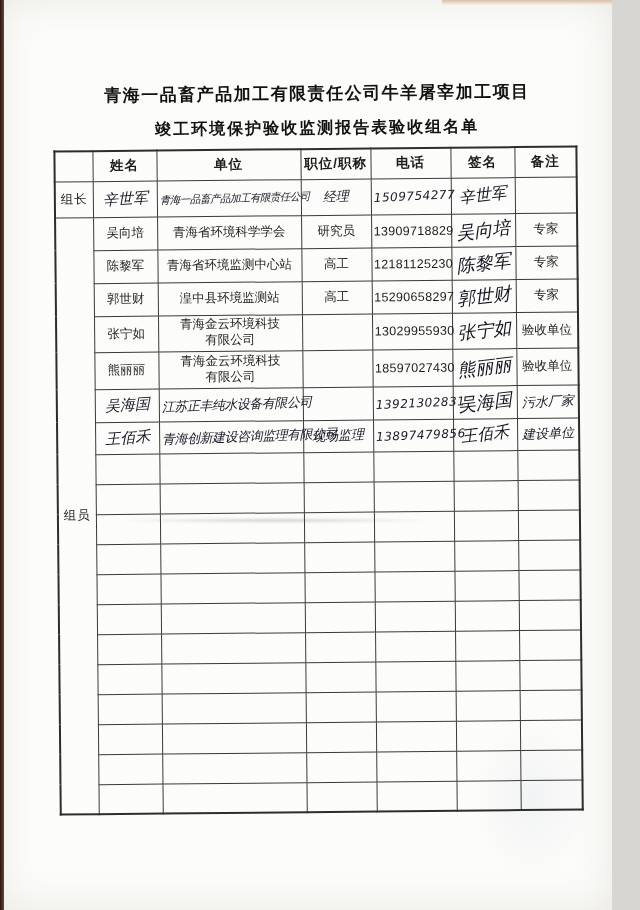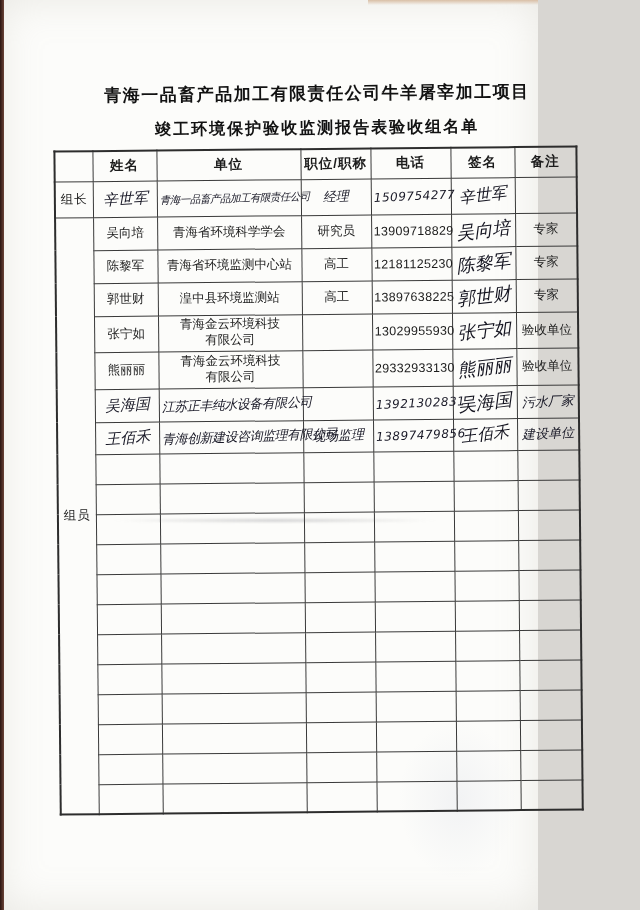--- a/index.html
+++ b/index.html
@@ -2,21 +2,21 @@
 <html><head>
 <meta charset="utf-8">
 <style>
   html,body{margin:0;padding:0;}
   body{
     width:640px;height:910px;overflow:hidden;
     background:#d8d6d2;
     font-family:"Liberation Sans",sans-serif;
   }
   .photo{
-    position:relative;width:538px;height:910px;
+    position:relative;width:612px;height:910px;
     background:#fcfcfa;
     box-shadow:inset 0 0 40px rgba(180,175,165,.25);
   }
   .edge-strip{
     position:absolute;left:0;top:0;width:4px;height:910px;
     background:linear-gradient(to right,#2a1410,#6b4438);
   }
   .corner-sliver{
     position:absolute;right:0;top:0;width:170px;height:5px;
     background:linear-gradient(to bottom,#d9bfa6,rgba(217,191,166,0));
@@ -143,39 +143,39 @@
         <td>高工</td>
         <td class="phone">12181125230</td>
         <td><span class="sig sig-big">陈黎军</span></td>
         <td>专家</td>
       </tr>
 
       <tr style="height:33px;">
         <td>郭世财</td>
         <td>湟中县环境监测站</td>
         <td>高工</td>
-        <td class="phone">13897638225</td>
+        <td class="phone">15290658297</td>
         <td><span class="sig sig-big">郭世财</span></td>
         <td>专家</td>
       </tr>
 
       <tr style="height:36px;">
         <td>张宁如</td>
         <td><span class="unit-wrap">青海金云环境科技有限公司</span></td>
         <td></td>
         <td class="phone">13029955930</td>
         <td><span class="sig sig-big">张宁如</span></td>
         <td>验收单位</td>
       </tr>
 
       <tr style="height:37px;">
         <td>熊丽丽</td>
         <td><span class="unit-wrap">青海金云环境科技有限公司</span></td>
         <td></td>
-        <td class="phone">29332933130</td>
+        <td class="phone">18597027430</td>
         <td><span class="sig sig-big">熊丽丽</span></td>
         <td>验收单位</td>
       </tr>
 
       <tr style="height:33px;">
         <td><span class="hw hw-name">吴海国</span></td>
         <td class="leftish"><span class="hw hw-unit">江苏正丰纯水设备有限公司</span></td>
         <td></td>
         <td><span class="hw hw-phone">13921302831</span></td>
         <td><span class="sig sig-big">吴海国</span></td>

